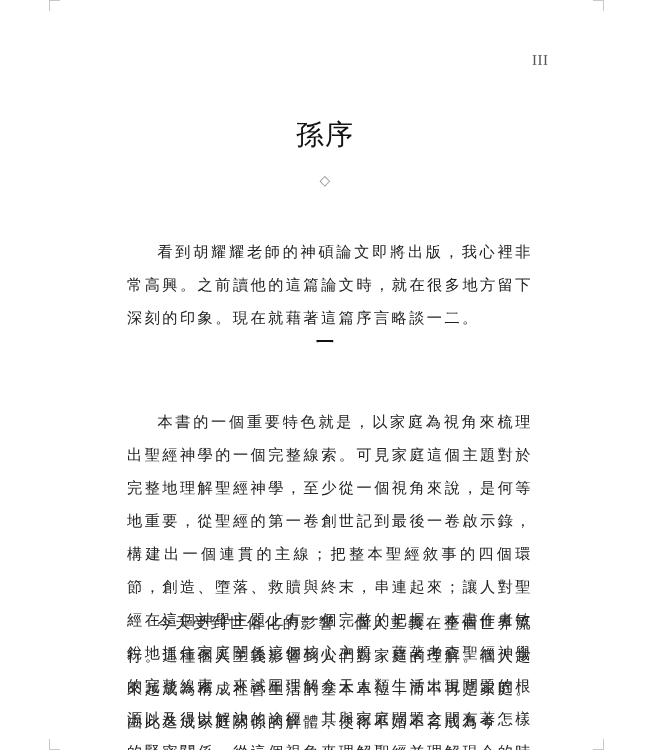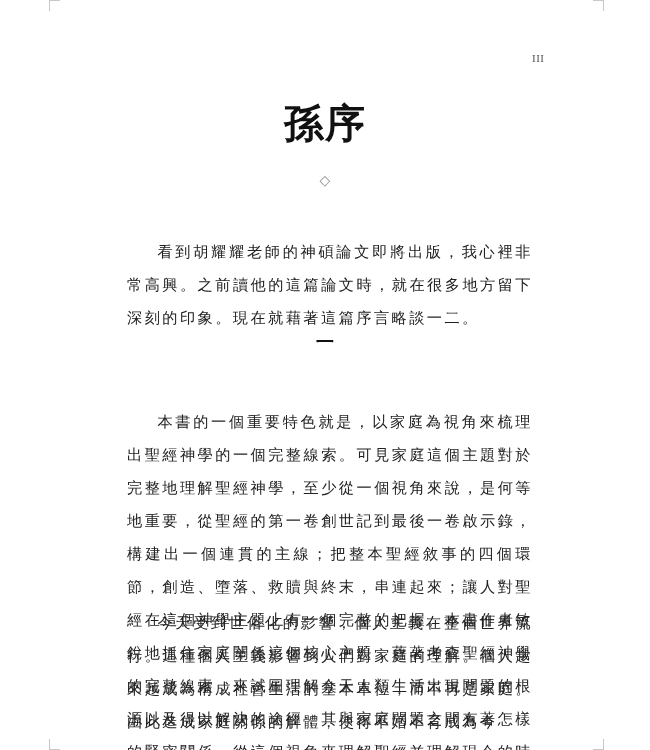--- a/index.html
+++ b/index.html
@@ -26,32 +26,32 @@
     .crop.tl { left: 49px; top: 0; border-left-width: 1px; border-top-width: 1px; }
     .crop.tr { left: 593px; top: 0; border-right-width: 1px; border-top-width: 1px; }
     .crop.bl { left: 49px; top: 739px; border-left-width: 1px; border-bottom-width: 1px; }
     .crop.br { left: 593px; top: 739px; border-right-width: 1px; border-bottom-width: 1px; }
 
     .page-number {
       position: absolute;
       top: 52px;
       left: 532px;
       font-family: "Liberation Serif", serif;
-      font-size: 11px;
+      font-size: 15px;
       color: #555;
       letter-spacing: 0.5px;
     }
     .title {
       position: absolute;
-      top: 96px;
+      top: 116px;
       left: 0;
       width: 650px;
       text-align: center;
-      font-size: 40px;
-      font-weight: bold;
+      font-size: 28px;
+      font-weight: normal;
       letter-spacing: 1px;
       color: #111;
       margin: 0;
     }
     .ornament {
       position: absolute;
       top: 172px;
       left: 0;
       width: 650px;
       text-align: center;

